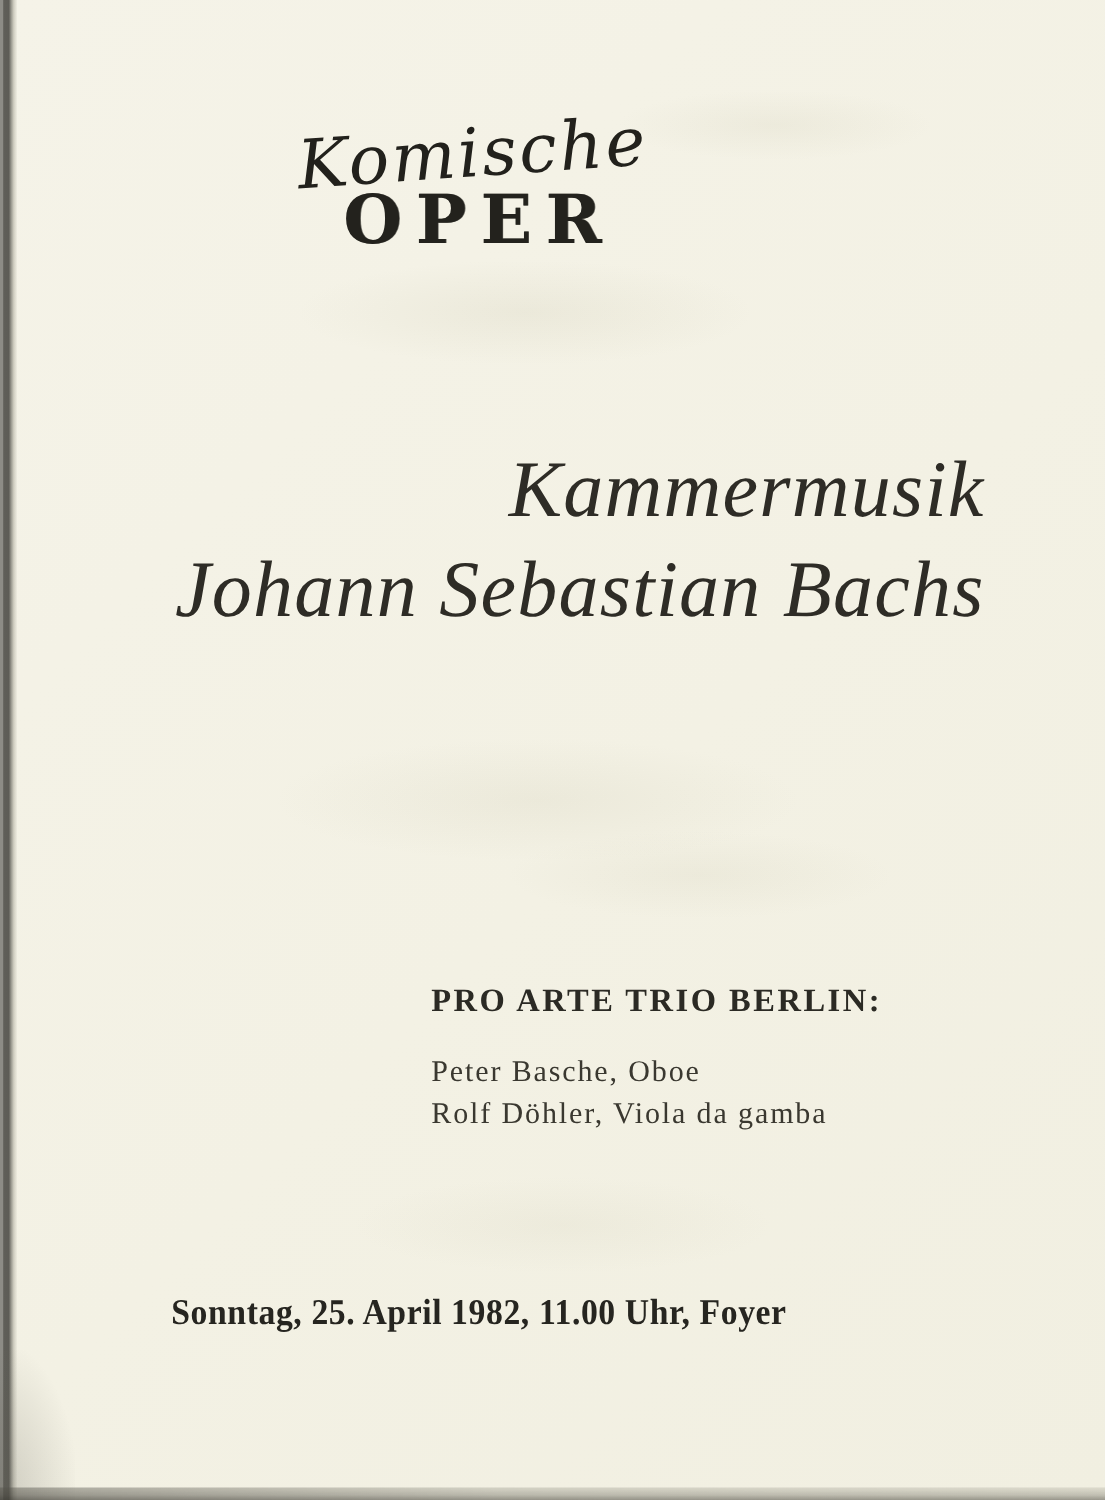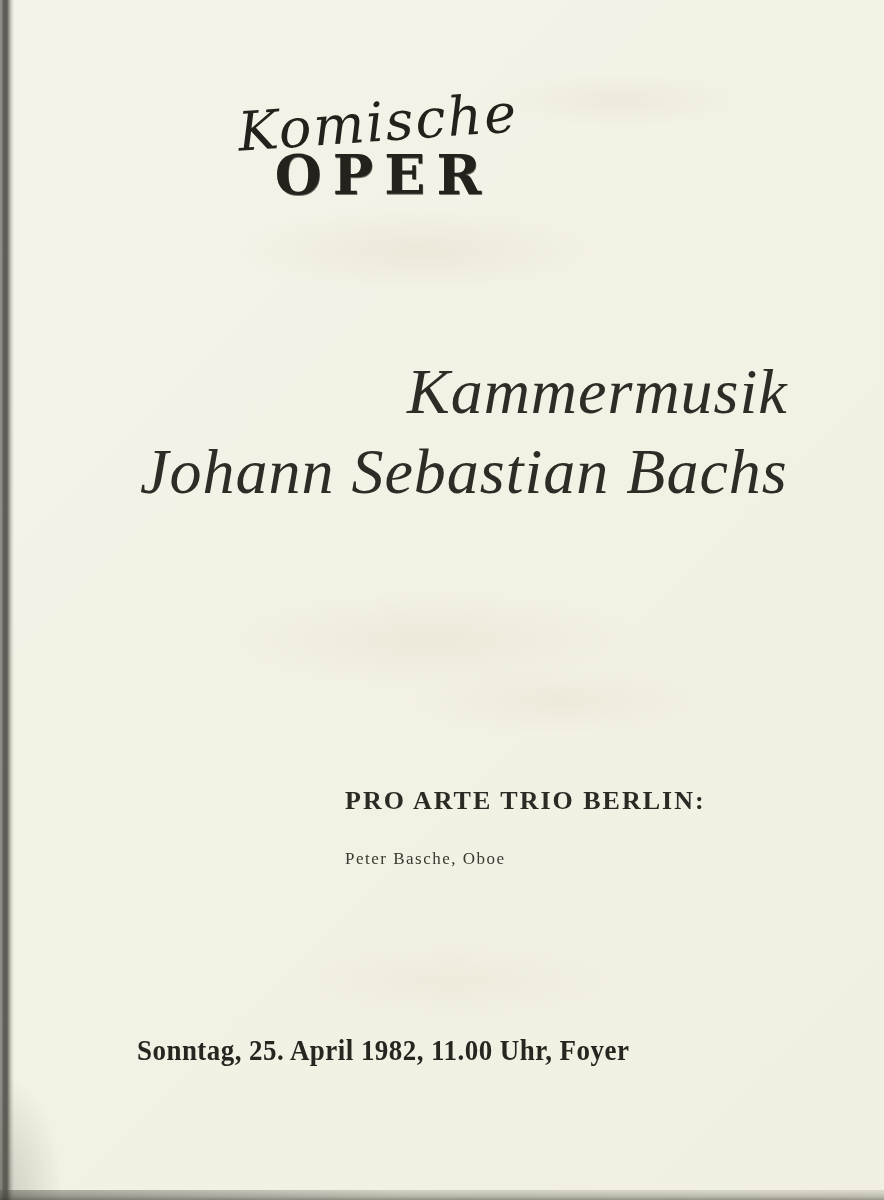--- a/index.html
+++ b/index.html
@@ -112,21 +112,21 @@
     font-size: 26px;
     line-height: 30px;
     letter-spacing: 2px;
     color: #2b2a24;
   }
   .members {
     margin-top: 26px;
   }
   .member {
     font-family: "Liberation Serif", serif;
-    font-size: 17px;
+    font-size: 24px;
     line-height: 33px;
     letter-spacing: 1.5px;
     color: #3a3830;
   }
 
   
   .date-line {
     position: absolute;
     left: 137px;
     top: 1034px;
@@ -154,20 +154,21 @@
 
   <h1 class="title">
     <span>Kammermusik</span>
     <span>Johann Sebastian Bachs</span>
   </h1>
 
   <div class="ensemble">
     <div class="ensemble-heading">PRO ARTE TRIO BERLIN:</div>
     <div class="members">
       <div class="member">Peter Basche, Oboe</div>
+      <div class="member">Rolf Döhler, Viola da gamba</div>
     </div>
   </div>
 
   <div class="date-line">Sonntag, 25. April 1982, 11.00 Uhr, Foyer</div>
 
   <div class="corner-shadow"></div>
   <div class="edge-bottom"></div>
 
 </div>
 

